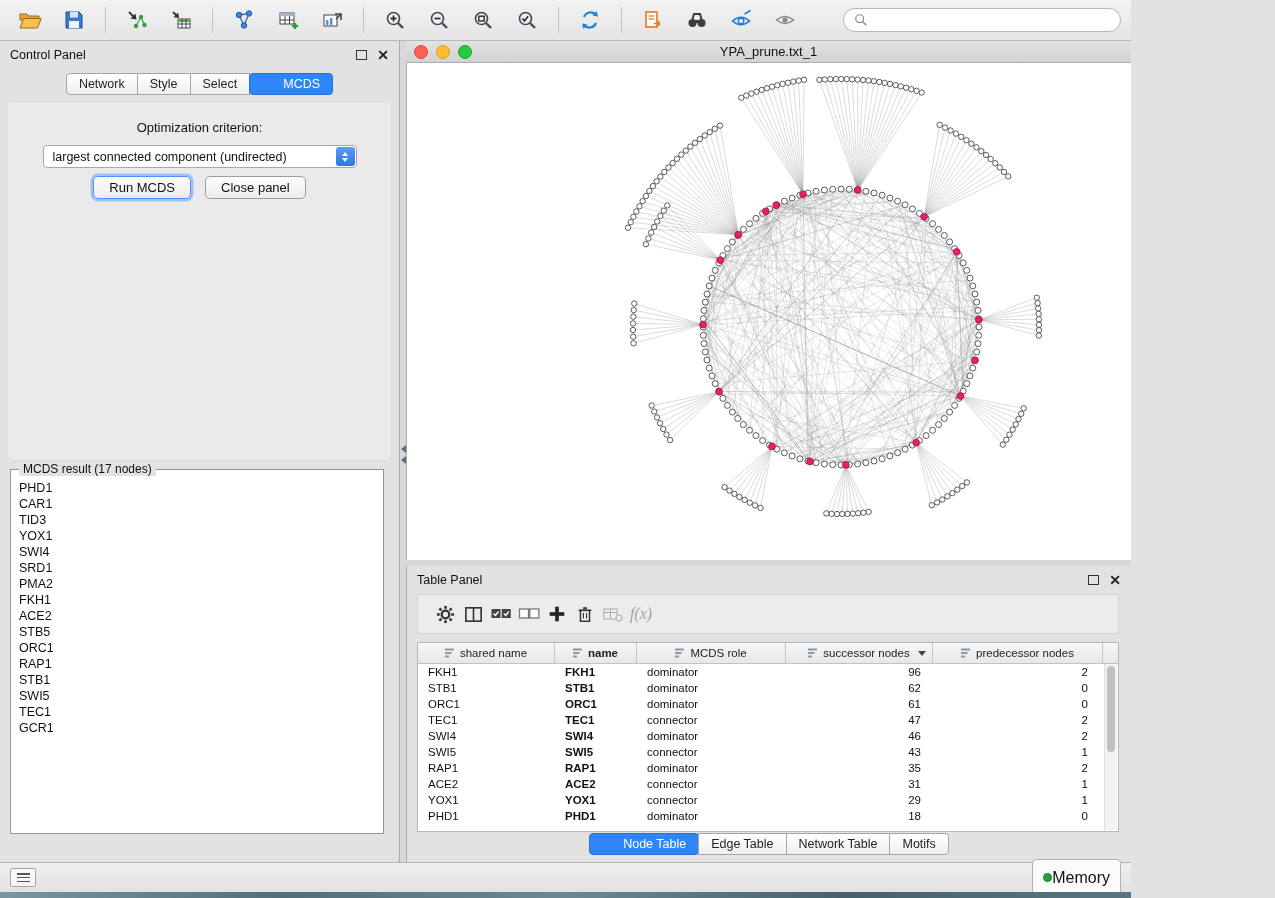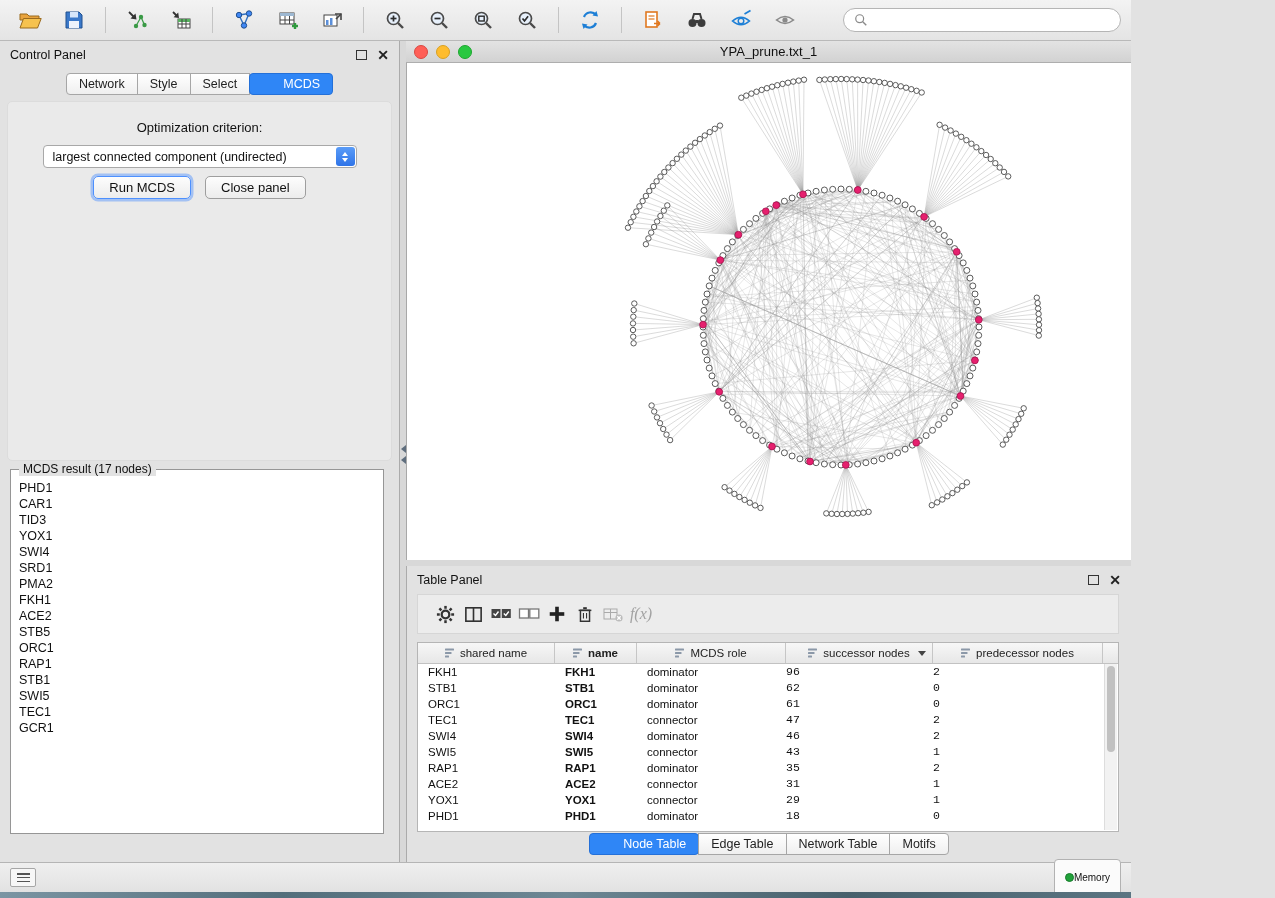--- a/index.html
+++ b/index.html
@@ -63,33 +63,33 @@
   .tp-btn{background:none;border:none;padding:0;display:flex;align-items:center;justify-content:center;width:26px;height:26px;}
   .fx-label{font-family:"Liberation Serif",serif;font-style:italic;font-size:16px;color:#a2a2a2;}
   .table-wrap{position:absolute;top:76px;left:10px;right:12px;bottom:30px;background:#fff;border:1px solid #b5b5b5;box-sizing:border-box;overflow:hidden;}
   .thead{display:flex;height:20px;background:linear-gradient(#f7f7f7,#e7e7e7);border-bottom:1px solid #c2c2c2;}
   .th{position:relative;display:flex;align-items:center;justify-content:center;gap:5px;font-size:11.5px;color:#222;border-right:1px solid #c6c6c6;box-sizing:border-box;}
   .th.filler{flex:1;border-right:none;}
   .sort-chevron{position:absolute;right:6px;top:8px;width:0;height:0;border-left:4px solid transparent;border-right:4px solid transparent;border-top:5px solid #444;}
   .tbody{}
   .tr{display:flex;height:16px;line-height:16px;}
   .td{font-size:11.5px;color:#111;box-sizing:border-box;padding-left:10px;white-space:nowrap;overflow:hidden;}
-  .td.num{padding-left:0;font-family:Liberation Mono, monospace;}
+  .td.num{text-align:right;padding-left:0;}
   .td.filler{flex:1;padding:0;}
   .col0{width:137px;} .col1{width:82px;font-weight:bold;} .col2{width:149px;} .col3{width:147px;} .col4{width:170px;}
   .td.col3{padding-right:12px;} .td.col4{padding-right:15px;}
   .scrollbar{position:absolute;top:21px;right:1px;bottom:1px;width:12px;background:#f2f2f2;border-left:1px solid #ddd;}
   .scroll-thumb{position:absolute;top:2px;left:1.5px;width:8px;height:86px;background:#c1c1c1;border-radius:5px;}
   .nt-tabs{position:absolute;bottom:7px;left:0;right:0;display:flex;justify-content:center;}
 
   
   .statusbar{position:absolute;top:862px;left:0;right:0;height:30px;background:linear-gradient(#efefef,#e2e2e2);border-top:1px solid #b5b5b5;display:flex;align-items:center;padding:0 10px;box-sizing:border-box;}
   .status-menu{width:26px;height:19px;background:#f7f7f7;border:1px solid #a6a6a6;border-radius:2px;display:flex;align-items:center;justify-content:center;padding:0;}
   .lines{width:13px;height:9px;background:repeating-linear-gradient(#555 0 1.5px,transparent 1.5px 3.8px);}
-  .memory-btn{margin-left:auto;height:21px;background:#fbfbfb;border:1px solid #b2b2b2;border-radius:4px;display:flex;align-items:center;padding:18px 10px;font-size:10px;color:#111;font-family:"Liberation Sans",sans-serif;}
+  .memory-btn{margin-left:auto;height:21px;background:#fbfbfb;border:1px solid #b2b2b2;border-radius:4px;display:flex;align-items:center;padding:18px 10px;font-size:16px;color:#111;font-family:"Liberation Sans",sans-serif;}
   .mem-dot{width:9px;height:9px;border-radius:50%;background:#21a23a;border:1px solid #177c2b;box-sizing:border-box;}
   .desktop-strip{position:absolute;top:892px;left:0;right:0;height:6px;background:linear-gradient(90deg,#7b95a3,#536e7b 25%,#6d8794 50%,#47606c 75%,#5b7582);}
 </style>
 </head>
 <body>
 
 <div class="app">
 
   <div class="toolbar">
     <button class="tbtn">

